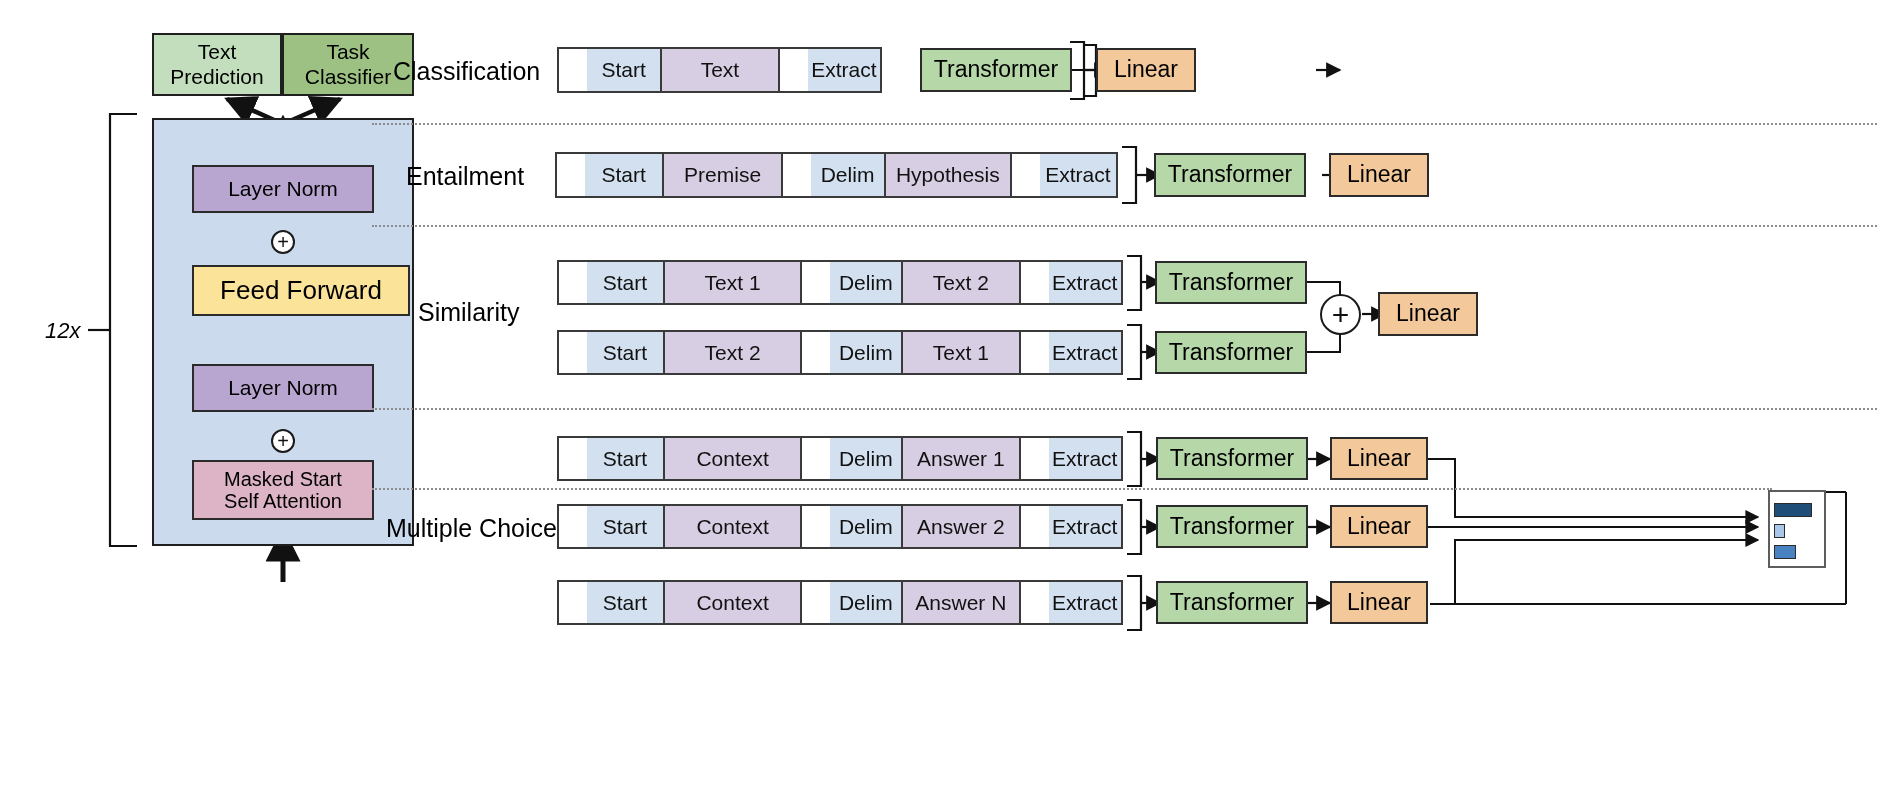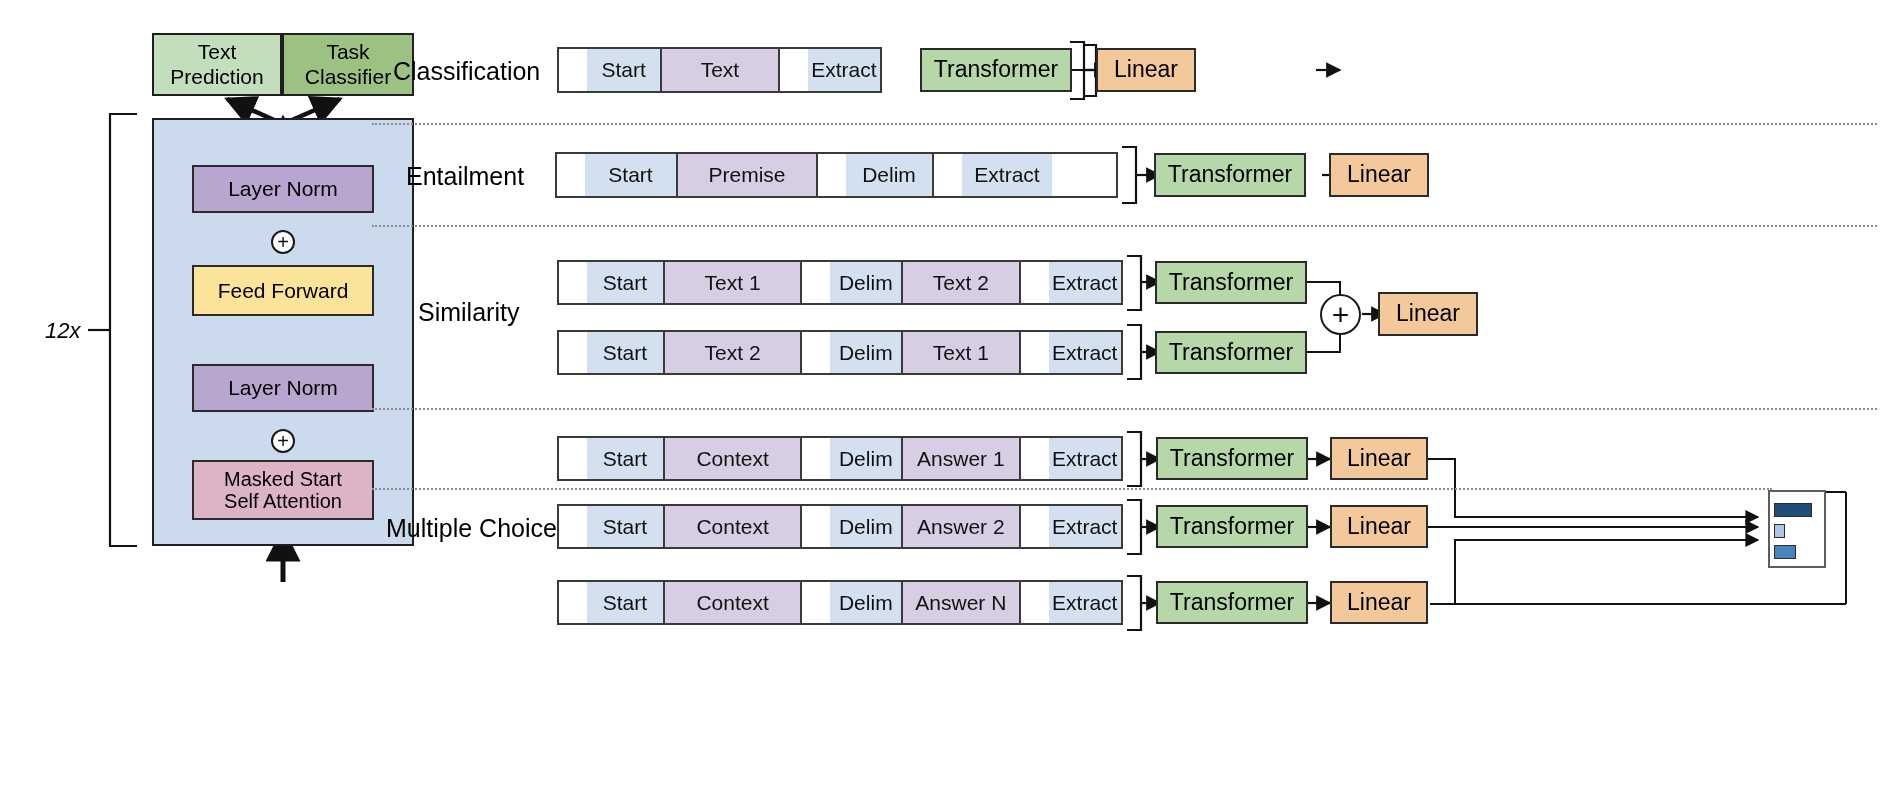--- a/index.html
+++ b/index.html
@@ -236,21 +236,21 @@
 Prediction</div>
   <div class="head-box taskcls" style="left:282px;top:33px;width:132px;height:63px;">Task
 Classifier</div>
 
   <div class="block-shell" style="left:152px;top:118px;width:262px;height:428px;"></div>
 
   <div class="node lnorm" style="left:192px;top:165px;width:182px;height:48px;font-size:21px;">Layer Norm</div>
 
   <div class="plus" style="left:271px;top:230px;width:24px;height:24px;">+</div>
 
-  <div class="node ffwd" style="left:192px;top:265px;width:182px;height:51px;font-size:21px;">Feed Forward</div>
+  <div class="node ffwd" style="left:192px;top:265px;width:218px;height:51px;font-size:26px;">Feed Forward</div>
 
   <div class="node lnorm" style="left:192px;top:364px;width:182px;height:48px;font-size:21px;">Layer Norm</div>
 
   <div class="plus" style="left:271px;top:429px;width:24px;height:24px;">+</div>
 
   <div class="node attn" style="left:192px;top:460px;width:182px;height:60px;font-size:20px;">Masked Start
 Self Attention</div>
 
 
   <div class="repeat-label" style="left:45px;top:318px;font-style:italic;">12x</div>
@@ -270,20 +270,21 @@
 
   <div class="node xformer" style="left:920px;top:48px;width:152px;height:44px;">Transformer</div>
   <div class="node linear" style="left:1096px;top:48px;width:100px;height:44px;">Linear</div>
 
   <div class="task-label" style="left:406px;top:162px;">Entailment</div>
 
   <div class="seq" style="left:555px;top:152px;width:563px;height:46px;">
     <div class="cell c-blue" style="width:93px;">Start</div>
     <div class="cell c-purple" style="width:140px;">Premise</div>
     <div class="cell c-blue" style="width:88px;">Delim</div>
+    <div class="cell c-purple" style="width:148px;">Hypothesis</div>
     <div class="cell c-blue" style="width:90px;">Extract</div>
   </div>
 
   <div class="node xformer" style="left:1154px;top:153px;width:152px;height:44px;">Transformer</div>
   <div class="node linear" style="left:1329px;top:153px;width:100px;height:44px;">Linear</div>
 
   <div class="task-label" style="left:418px;top:298px;">Similarity</div>
 
   <div class="seq" style="left:557px;top:260px;width:566px;height:45px;">
     <div class="cell c-blue" style="width:92px;">Start</div>

